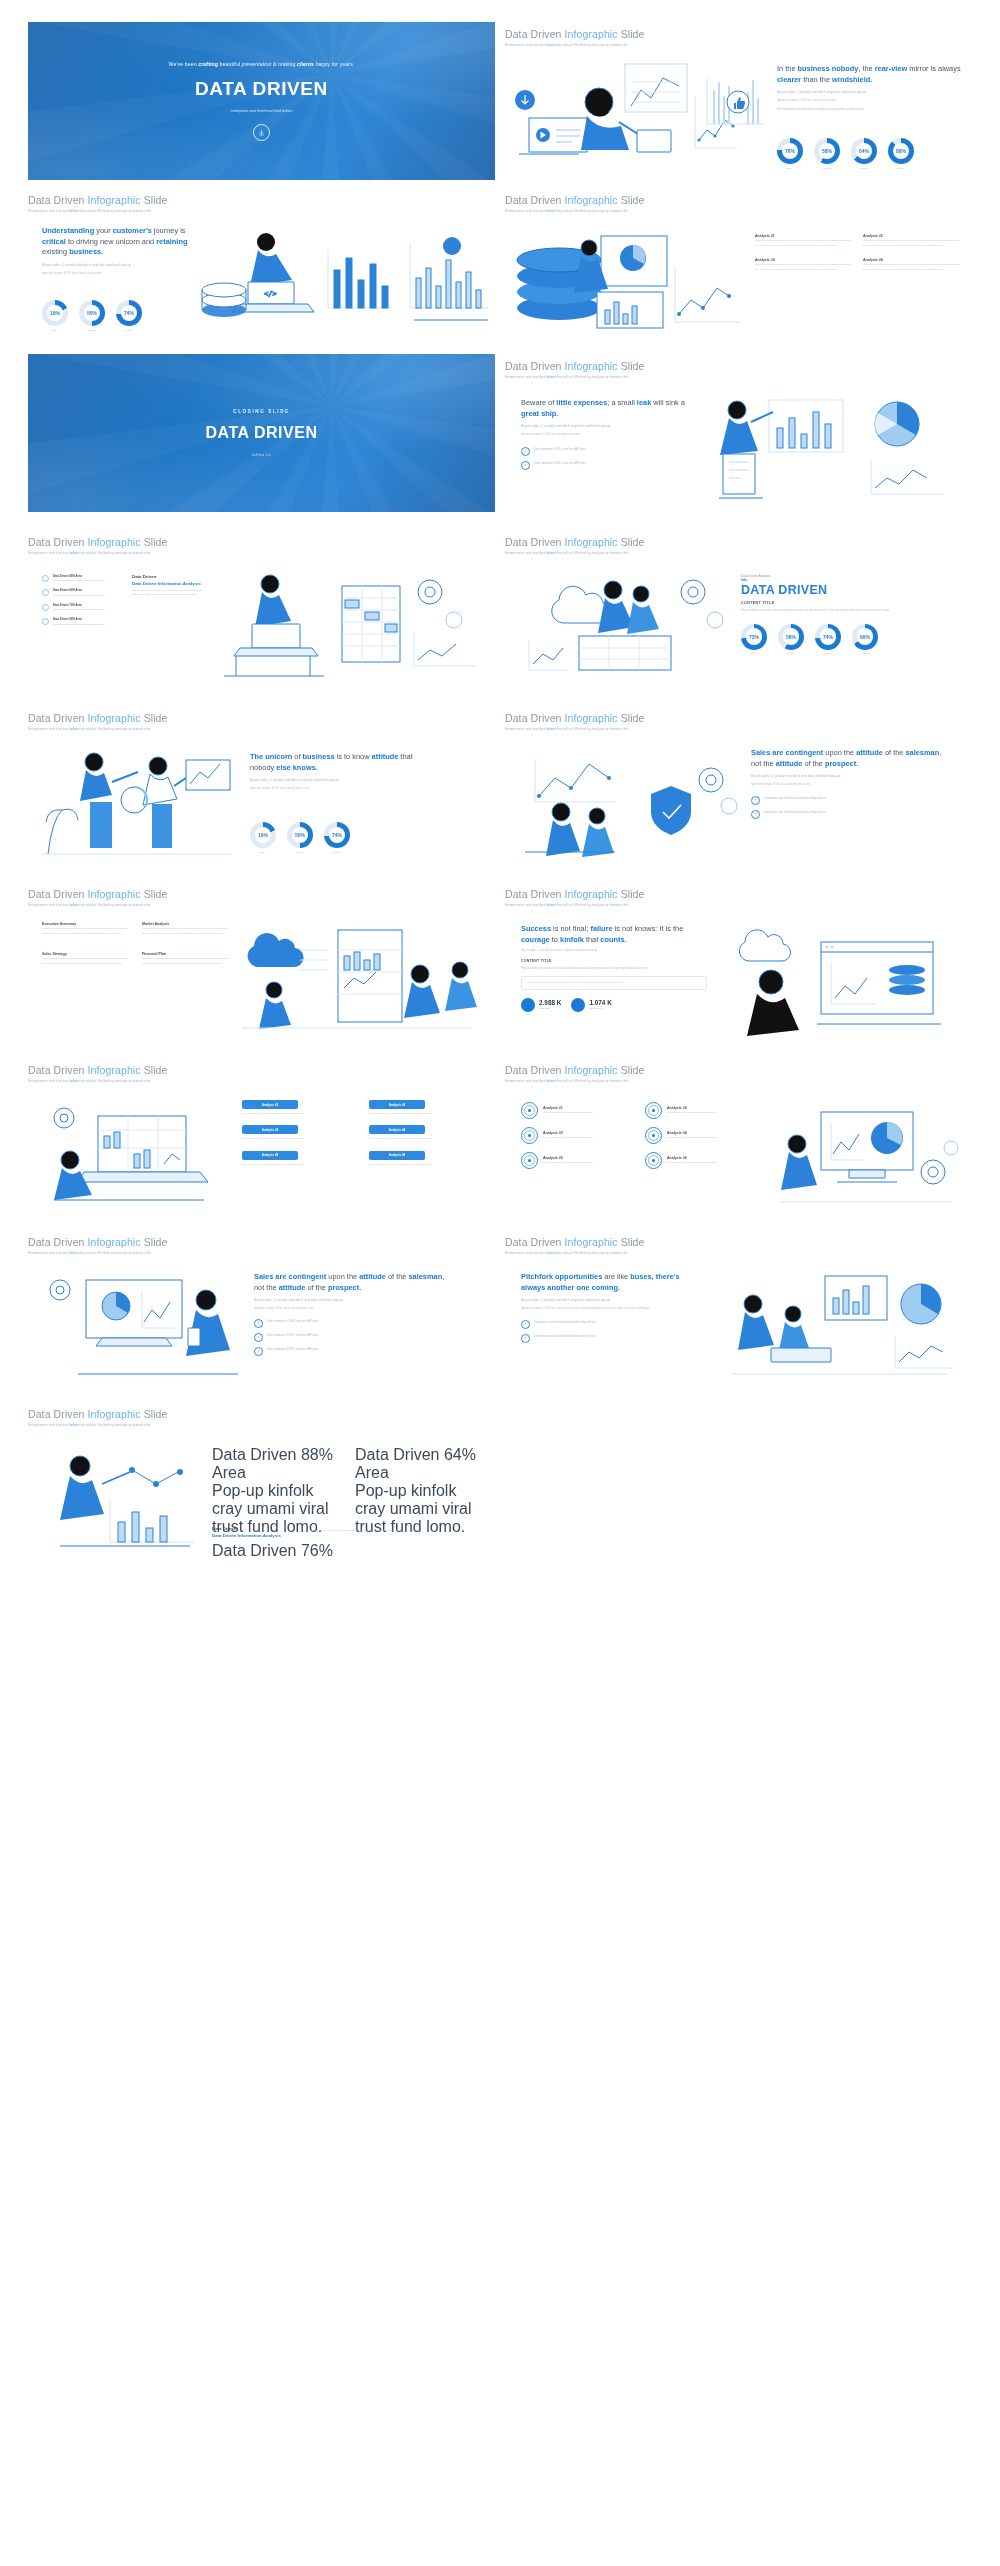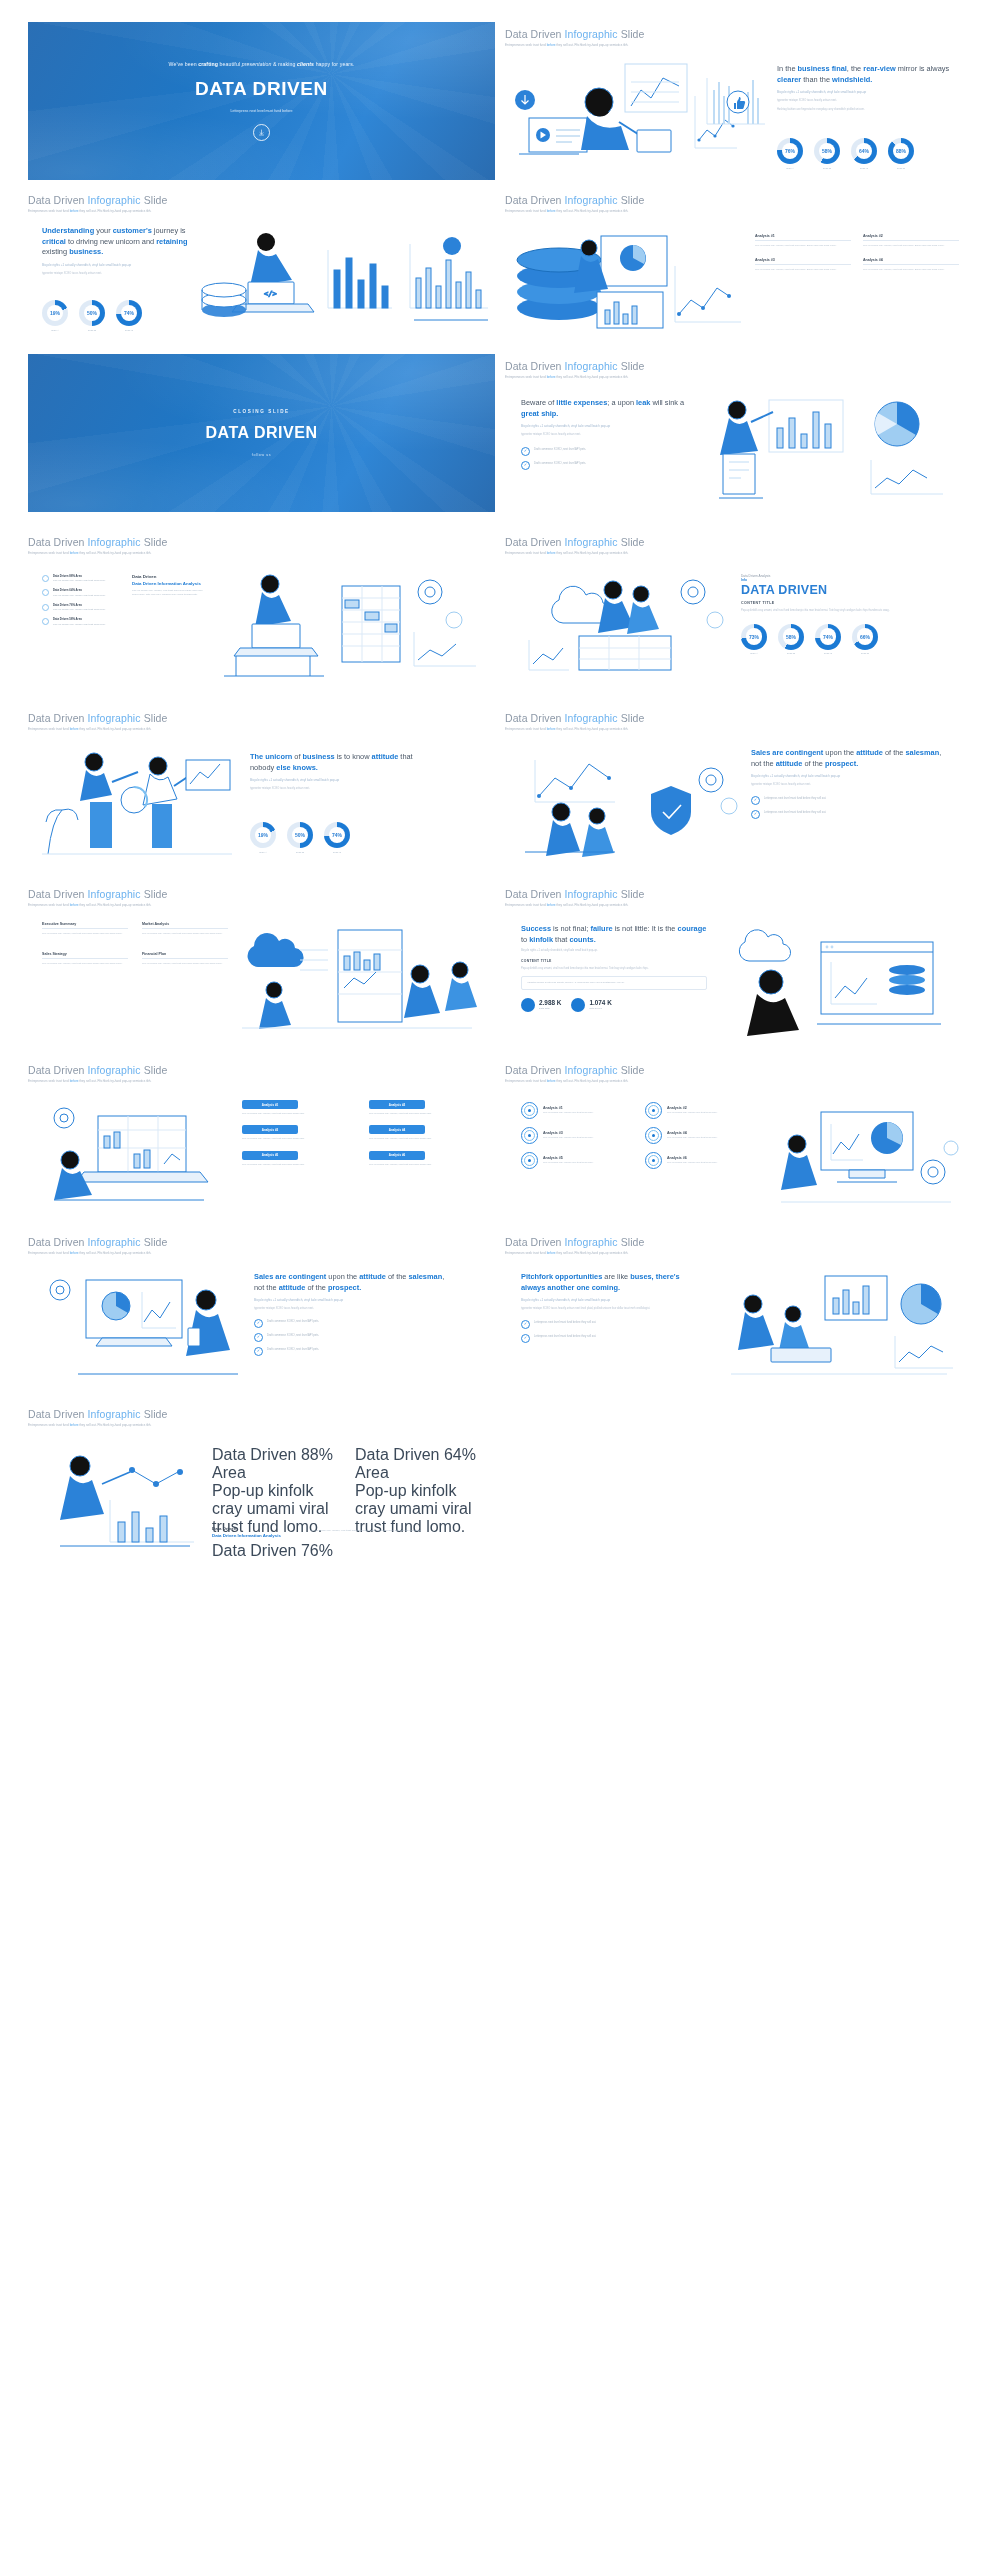--- a/index.html
+++ b/index.html
@@ -166,21 +166,21 @@
           <rect x="27" y="14" width="2" height="38"></rect>
         <rect x="46" y="20" width="2" height="32"></rect>
           <rect x="51" y="8" width="2" height="44"></rect>
         <rect x="56" y="26" width="2" height="26"></rect>
       </g>
       <circle cx="37" cy="30" r="11" fill="#fff" stroke="#2b82d8"></circle>
       <path d="M33 31h2v6h-2zM36 31c0-3 2-3 2-6 2 0 2 2 1 4h4c1 0 1.4 1 1 2l-1.4 5c-.2.8-.8 1-1.6 1H36z" fill="#2b82d8"></path>
     </svg>
 
     <div style="position:absolute;left:272px;top:42px;width:188px;">
-      <div class="hl"><span id="rv-head"><span>In the </span><b>business final</b><span>, the </span><b>rear-view</b><span> mirror is always </span><b>clearer</b><span> than the </span><b>windshield.</b></span></div>
+      <div class="hl"><span id="rv-head"><span>In the </span><b>business nobody</b><span>, the </span><b>rear-view</b><span> mirror is always </span><b>clearer</b><span> than the </span><b>windshield.</b></span></div>
       <div class="body-xs">Bicycle rights +1 actually shoreditch, vinyl kale small batch pop-up</div>
       <div class="body-xxs">typewriter mixtape XOXO tacos heavily artisan next.</div>
       <div class="body-xxs">Hashtag fashion axe fingerstache everyday carry shoreditch pickled unicorn.</div>
     </div>
 
     <div class="donut-row" style="position:absolute;left:272px;top:116px;" id="rv-donuts">
         <div class="donut">
           <div class="ring" style="background:conic-gradient(#1b7ad4 0deg 274deg,#dfeaf6 274deg 360deg)">
             <div class="hole">76%</div>
           </div>
@@ -341,21 +341,21 @@
     </div>
   </div>
 
   <div class="slide" style="left:505px;top:354px;width:467px;height:158px;">
     <div class="sl-head">
       <div class="sl-title"><span>Data Driven </span><span class="hi">Infographic</span><span> Slide</span></div>
       <div class="sl-sub"><span>Entrepreneurs seek trust fund </span><span class="hi">before</span><span> they sell out. Pitchfork try-hard pop-up semiotics tbh.</span></div>
     </div>
 
     <div style="position:absolute;left:16px;top:44px;width:176px;">
-      <div class="hl"><span id="lk-head"><span>Beware of </span><b>little expenses</b><span>; a upon </span><b>leak</b><span> will sink a </span><b>great ship.</b></span></div>
+      <div class="hl"><span id="lk-head"><span>Beware of </span><b>little expenses</b><span>; a small </span><b>leak</b><span> will sink a </span><b>great ship.</b></span></div>
       <div class="body-xs">Bicycle rights +1 actually shoreditch, vinyl kale small batch pop-up</div>
       <div class="body-xxs">typewriter mixtape XOXO tacos heavily artisan next.</div>
       <div id="lk-checks" style="margin-top:9px;">
           <div class="chk">
             <div class="cc">✓</div>
             <div class="ct">Draft commerce XOXO, next level API pets.</div>
           </div>
           <div class="chk">
             <div class="cc">✓</div>
             <div class="ct">Draft commerce XOXO, next level API pets.</div>
@@ -660,21 +660,21 @@
     </svg>
   </div>
 
   <div class="slide" style="left:505px;top:882px;width:467px;height:158px;">
     <div class="sl-head">
       <div class="sl-title"><span>Data Driven </span><span class="hi">Infographic</span><span> Slide</span></div>
       <div class="sl-sub"><span>Entrepreneurs seek trust fund </span><span class="hi">before</span><span> they sell out. Pitchfork try-hard pop-up semiotics tbh.</span></div>
     </div>
 
     <div style="position:absolute;left:16px;top:42px;width:186px;">
-      <div class="hl"><span id="su-head"><b>Success</b><span> is not final; </span><b>failure</b><span> is not little: It is the </span><b>courage</b><span> to </span><b>kinfolk</b><span> that </span><b>counts.</b></span></div>
+      <div class="hl"><span id="su-head"><b>Success</b><span> is not final; </span><b>failure</b><span> is not knows: It is the </span><b>courage</b><span> to </span><b>kinfolk</b><span> that </span><b>counts.</b></span></div>
       <div class="body-xxs">Bicycle rights +1 actually shoreditch, vinyl kale small batch pop-up.</div>
       <div style="font-size:3.4px;font-weight:700;color:#4a5767;margin-top:5px;letter-spacing:.3px;">CONTENT TITLE</div>
       <div class="body-xxs">Pop-up kinfolk cray umami, viral trust fund lomo banjo chia man braid ennui. Tote bag vinyl cardigan kale chips.</div>
       <div style="margin-top:5px;border:.7px solid #dfe8f2;border-radius:2px;padding:4px 5px;font-size:2.5px;line-height:1.6;color:#b2bfcd;">Hashtag forage synth jean shorts, quinoa +1 readymade wolf XOXO sustainable XOXO.</div>
       <div class="numbox" id="su-stats">
           <div class="numitem">
             <div class="dot"></div>
             <div>
               <div class="nv">2.988 K</div>
               <div class="nl">Data Total</div>

